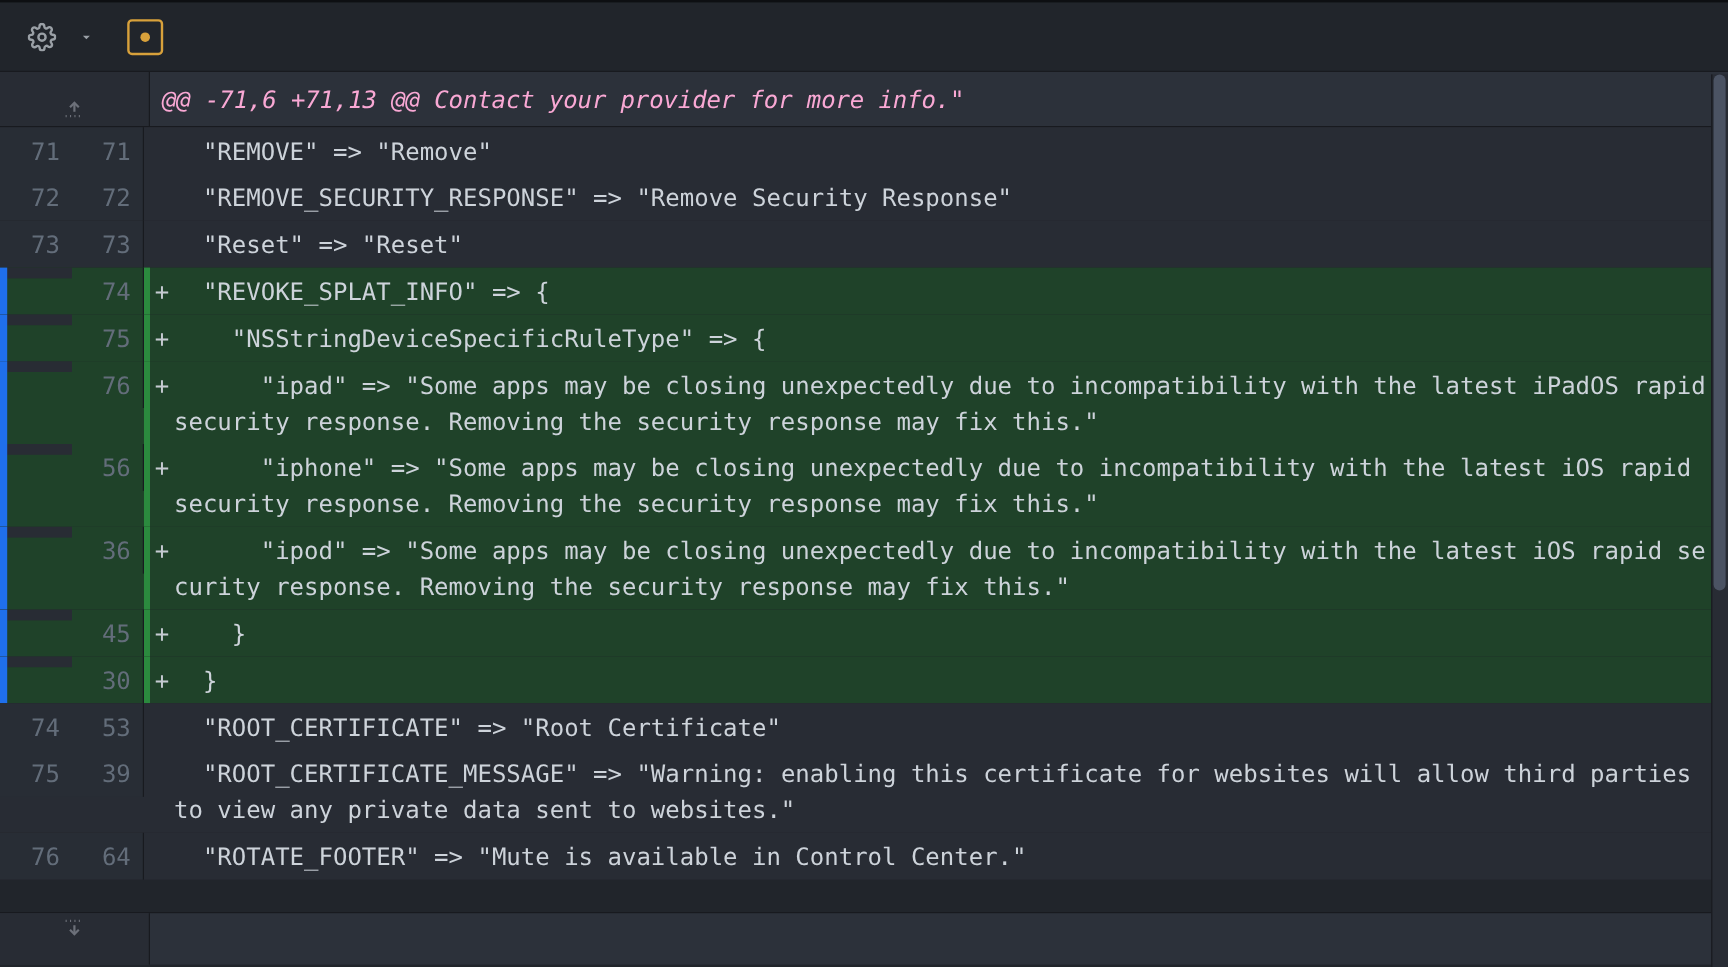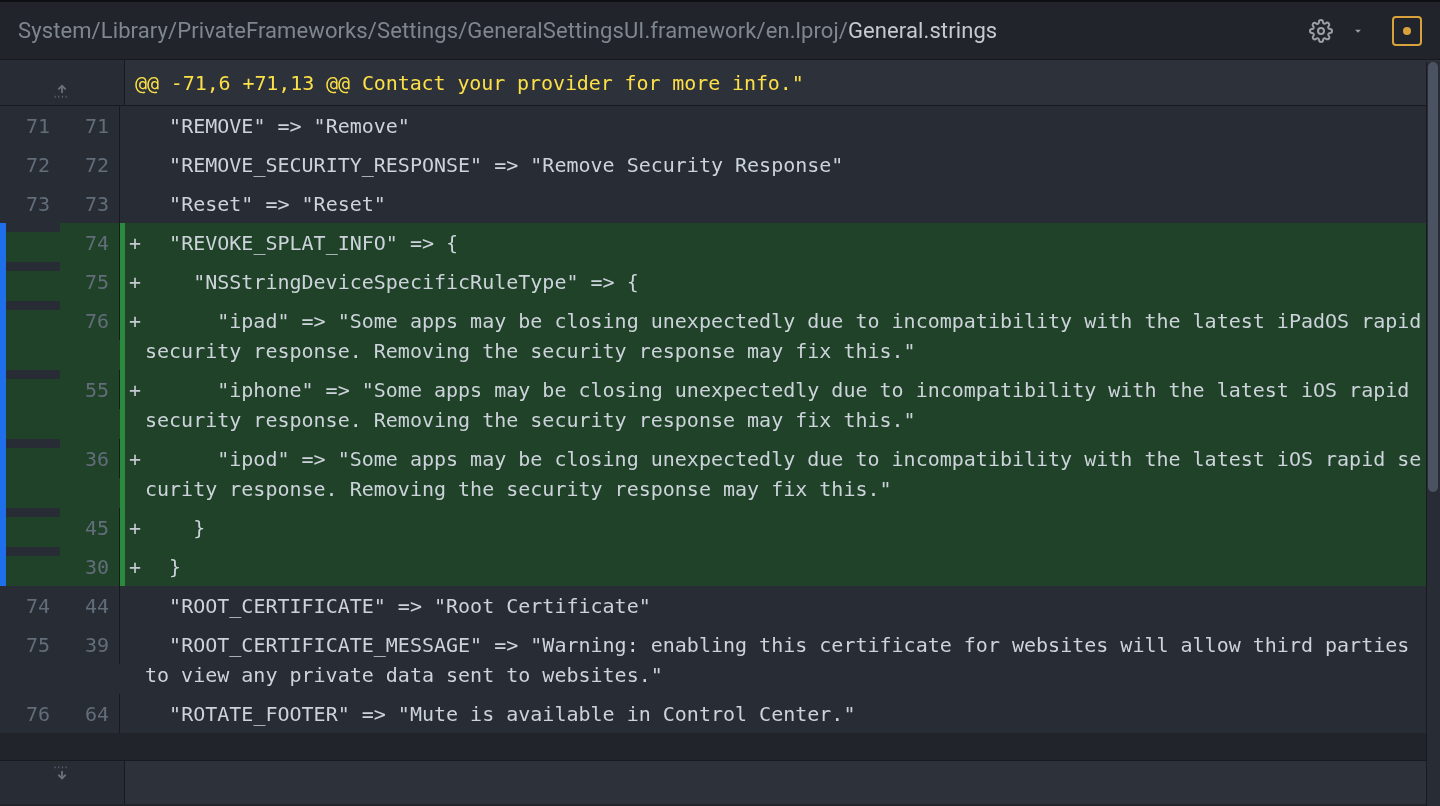--- a/index.html
+++ b/index.html
@@ -76,23 +76,24 @@
     align-items: flex-end;
     justify-content: center;
     height: 100%;
     color: #6c7079;
     background: #282c34;
     border-right: 1px solid #181a1f;
   }
   .expand-col.bottom { align-items: flex-start; }
   .hunk-text {
     padding-left: 10px;
-    color: #fde047;
+    color: #f9a8d4;
     font-size: 20px;
     letter-spacing: -0.1px;
+    font-style: italic;
   }
 
   .code-rows { flex: 1; }
 
   .row {
     display: flex;
     align-items: flex-start;
     min-height: 37px;
     background: #282c34;
   }
@@ -175,23 +176,20 @@
 
   .row:not(.added) .lnum.old,
   .row:not(.added) .lnum.new { background: #2c313a22; }
   .row:not(.added) { background: #282c34; justify-content: space-between; }
   .row:not(.added) .lnum { background: transparent; }
 </style>
 </head>
 <body>
 
 <div class="header">
-  <div class="breadcrumb">
-    <span>System/Library/PrivateFrameworks/Settings/GeneralSettingsUI.framework/en.lproj/</span><span class="filename">General.strings</span>
-  </div>
   <div class="header-actions">
     <span class="icon-btn gear-btn">
       <svg width="24" height="24" viewBox="0 0 24 24" fill="none" stroke="currentColor" stroke-width="2">
         <circle cx="12" cy="12" r="3"></circle>
         <path d="M19.4 15a1.65 1.65 0 0 0 .33 1.82l.06.06a2 2 0 1 1-2.83 2.83l-.06-.06a1.65 1.65 0 0 0-1.82-.33 1.65 1.65 0 0 0-1 1.51V21a2 2 0 0 1-4 0v-.09a1.65 1.65 0 0 0-1-1.51 1.65 1.65 0 0 0-1.82.33l-.06.06a2 2 0 1 1-2.83-2.83l.06-.06a1.65 1.65 0 0 0 .33-1.82 1.65 1.65 0 0 0-1.51-1H3a2 2 0 0 1 0-4h.09a1.65 1.65 0 0 0 1.51-1 1.65 1.65 0 0 0-.33-1.82l-.06-.06a2 2 0 1 1 2.83-2.83l.06.06a1.65 1.65 0 0 0 1.82.33h0a1.65 1.65 0 0 0 1-1.51V3a2 2 0 0 1 4 0v.09a1.65 1.65 0 0 0 1 1.51 1.65 1.65 0 0 0 1.82-.33l.06-.06a2 2 0 1 1 2.83 2.83l-.06.06a1.65 1.65 0 0 0-.33 1.82v0a1.65 1.65 0 0 0 1.51 1H21a2 2 0 0 1 0 4h-.09a1.65 1.65 0 0 0-1.51 1z"></path>
       </svg>
     </span>
     <span class="icon-btn">
       <svg width="14" height="14" viewBox="0 0 24 24" fill="currentColor">
           <path d="M7 10l5 5 5-5z"></path>
@@ -253,21 +251,21 @@
       </div>
       <div class="row added">
         <div class="lnum old"></div>
         <div class="lnum new">76</div>
         <div class="added-marker"></div>
         <div class="sign">+</div>
         <div class="code">      "ipad" =&gt; "Some apps may be closing unexpectedly due to incompatibility with the latest iPadOS rapid security response. Removing the security response may fix this."</div>
       </div>
       <div class="row added">
         <div class="lnum old"></div>
-        <div class="lnum new">55</div>
+        <div class="lnum new">56</div>
         <div class="added-marker"></div>
         <div class="sign">+</div>
         <div class="code">      "iphone" =&gt; "Some apps may be closing unexpectedly due to incompatibility with the latest iOS rapid security response. Removing the security response may fix this."</div>
       </div>
       <div class="row added">
         <div class="lnum old"></div>
         <div class="lnum new">36</div>
         <div class="added-marker"></div>
         <div class="sign">+</div>
         <div class="code">      "ipod" =&gt; "Some apps may be closing unexpectedly due to incompatibility with the latest iOS rapid security response. Removing the security response may fix this."</div>
@@ -281,21 +279,21 @@
       </div>
       <div class="row added">
         <div class="lnum old"></div>
         <div class="lnum new">30</div>
         <div class="added-marker"></div>
         <div class="sign">+</div>
         <div class="code">  }</div>
       </div>
       <div class="row">
         <div class="lnum old">74</div>
-        <div class="lnum new">44</div>
+        <div class="lnum new">53</div>
         <div class="added-marker"></div>
         <div class="sign"> </div>
         <div class="code">  "ROOT_CERTIFICATE" =&gt; "Root Certificate"</div>
       </div>
       <div class="row">
         <div class="lnum old">75</div>
         <div class="lnum new">39</div>
         <div class="added-marker"></div>
         <div class="sign"> </div>
         <div class="code">  "ROOT_CERTIFICATE_MESSAGE" =&gt; "Warning: enabling this certificate for websites will allow third parties to view any private data sent to websites."</div>

